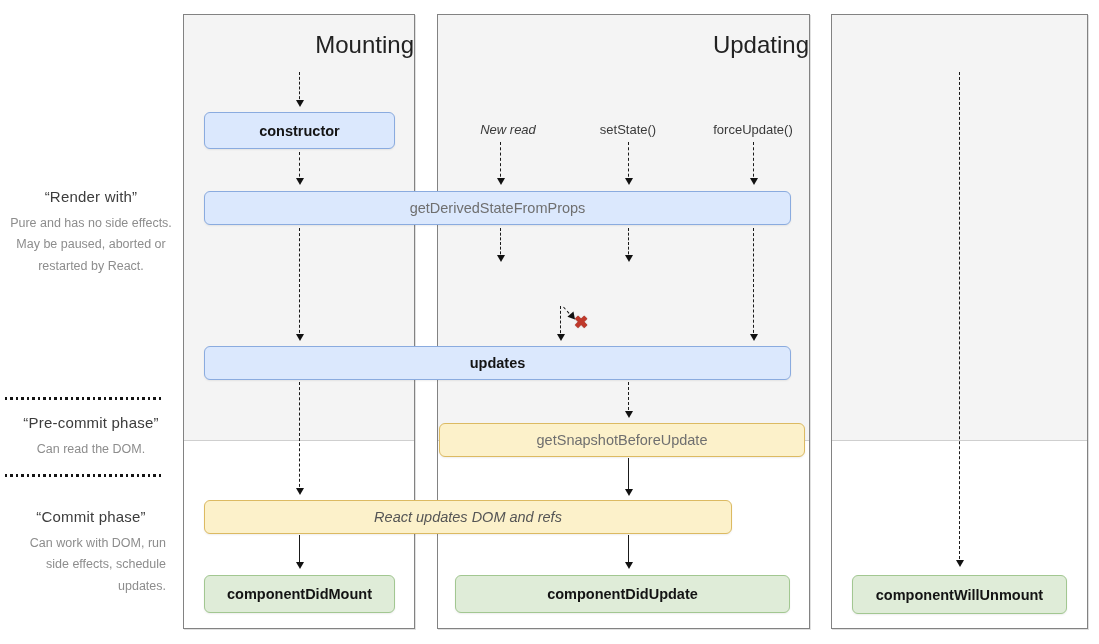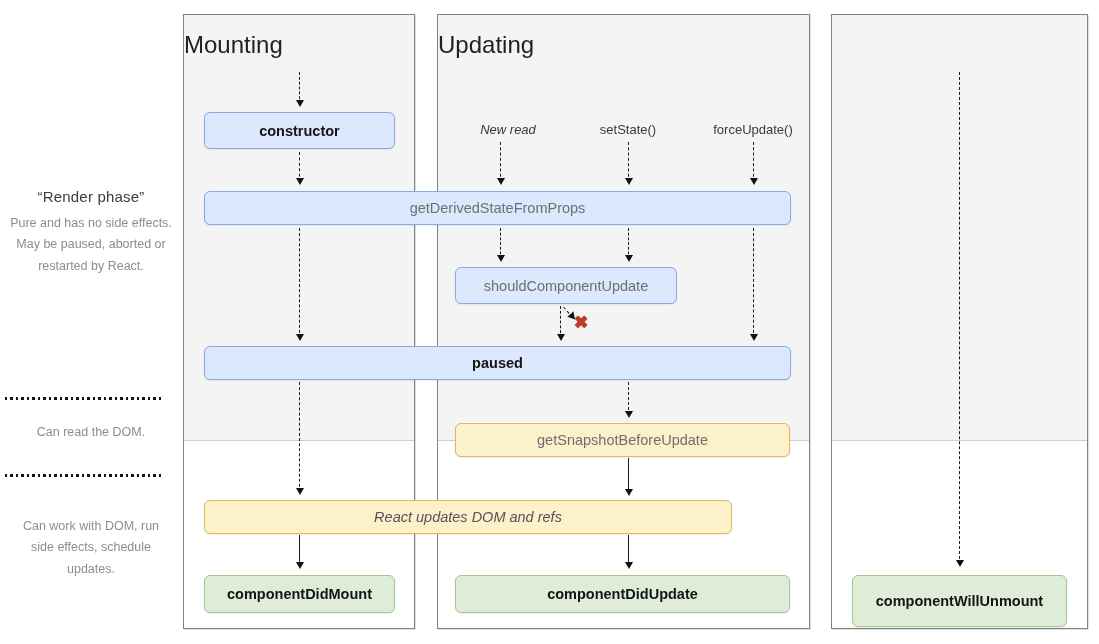--- a/index.html
+++ b/index.html
@@ -2,31 +2,31 @@
 <html style="--blue-fill: #dbe8fd; --blue-border: #8aabdf; --yellow-fill: #fcf1ca; --yellow-border: #dcba62; --green-fill: #dfecd8; --green-border: #a2c791; --cancel-red: #c0392b; --shade-bg: #f4f4f4; --column-border: #828282;"><head>
 <meta charset="utf-8">
 <style>
   html,body{margin:0;padding:0;background:#fff;font-family:"Liberation Sans",sans-serif;}
   .canvas{position:relative;width:1099px;height:644px;background:#fff;overflow:hidden;}
 
   
   .phase{position:absolute;left:5px;width:172px;text-align:center;}
   .phase-title{font-size:15px;color:#3c3c3c;letter-spacing:.2px;}
   .phase-desc{margin-top:8px;font-size:12.5px;line-height:1.7;color:#8d8d8d;}
-  .phase-desc.narrow{max-width:150px;margin-left:auto;margin-right:auto;}
+  .phase-desc.narrow{max-width:150px;margin-left:auto;margin-right:auto;text-align:right;}
   .dotted{position:absolute;left:5px;width:158px;height:3px;
     background-image:repeating-linear-gradient(90deg,#141414 0 2.5px,transparent 2.5px 5.5px);}
 
   
   .column{position:absolute;top:14px;height:615px;background:#fff;
     border:1px solid var(--column-border,#828282);box-sizing:border-box;
     box-shadow:1px 1px 0 rgba(0,0,0,.12);}
   .column .shade{position:absolute;top:0;left:0;right:0;height:425px;
     background:var(--shade-bg,#f4f4f4);border-bottom:1px solid #cfcfcf;}
-  .col-title{position:absolute;top:16px;left:0;right:0;text-align:left;
+  .col-title{position:absolute;top:16px;left:0;right:0;text-align:right;
     font-size:24px;color:#222;}
 
   
   .box{position:absolute;box-sizing:border-box;border-radius:6px;border:1px solid;
     display:flex;align-items:center;justify-content:center;font-size:14.5px;
     box-shadow:0 1px 2px rgba(0,0,0,.07);}
   .blue{background:var(--blue-fill,#dbe8fd);border-color:var(--blue-border,#8aabdf);}
   .yellow{background:var(--yellow-fill,#fcf1ca);border-color:var(--yellow-border,#dcba62);}
   .green{background:var(--green-fill,#dfecd8);border-color:var(--green-border,#a2c791);}
   .bold-label{font-weight:bold;color:#141414;}
@@ -48,29 +48,31 @@
     border:4px solid transparent;border-top:7px solid #111;}
   .cancel{position:absolute;font-size:17px;font-weight:bold;
     color:var(--cancel-red,#c0392b);text-shadow:0 0 1px #7b241c;}
 </style>
 </head>
 <body>
 
 <div class="canvas">
 
   <div class="phase" style="top:188px">
-    <div class="phase-title">“Render phase”</div>
+    <div class="phase-title">“Render with”</div>
     <div class="phase-desc">Pure and has no side effects. May be paused, aborted or restarted by React.</div>
   </div>
   <div class="dotted" style="top:397px"></div>
   <div class="phase" style="top:414px">
+    <div class="phase-title">“Pre-commit phase”</div>
     <div class="phase-desc">Can read the DOM.</div>
   </div>
   <div class="dotted" style="top:474px"></div>
   <div class="phase" style="top:508px">
+    <div class="phase-title">“Commit phase”</div>
     <div class="phase-desc narrow">Can work with DOM, run side effects, schedule updates.</div>
   </div>
 
   <div class="column" style="left:183px;width:232px">
     <div class="shade"></div>
     <div class="col-title">Mounting</div>
   </div>
   <div class="column" style="left:437px;width:373px">
     <div class="shade"></div>
     <div class="col-title">Updating</div>
@@ -97,21 +99,20 @@
   <span class="cancel" style="left:574px;top:312px">✖</span>
   <div class="varrow" style="left:299px;top:382px;height:110px"></div>
   <div class="varrow" style="left:628px;top:382px;height:33px"></div>
   <div class="varrow solid" style="left:628px;top:458px;height:35px"></div>
   <div class="varrow solid" style="left:299px;top:535px;height:31px"></div>
   <div class="varrow solid" style="left:628px;top:535px;height:31px"></div>
   <div class="varrow" style="left:959px;top:72px;height:492px"></div>
 
   <div class="box blue soft-label" style="left:204px;top:191px;width:587px;height:34px">getDerivedStateFromProps</div>
   <div class="box blue bold-label" style="left:204px;top:112px;width:191px;height:37px">constructor</div>
-  <div class="box blue soft-label" style="left:455px;top:267px;width:222px;height:37px">shouldComponentUpdate</div>
-  <div class="box blue bold-label" style="left:204px;top:346px;width:587px;height:34px">paused</div>
-  <div class="box yellow soft-label" style="left:455px;top:423px;width:335px;height:34px">getSnapshotBeforeUpdate</div>
+  <div class="box blue bold-label" style="left:204px;top:346px;width:587px;height:34px">updates</div>
+  <div class="box yellow soft-label" style="left:439px;top:423px;width:366px;height:34px">getSnapshotBeforeUpdate</div>
   <div class="box yellow italic-label" style="left:204px;top:500px;width:528px;height:34px">React updates DOM and refs</div>
   <div class="box green bold-label" style="left:204px;top:575px;width:191px;height:38px">componentDidMount</div>
   <div class="box green bold-label" style="left:455px;top:575px;width:335px;height:38px">componentDidUpdate</div>
-  <div class="box green bold-label" style="left:852px;top:575px;width:215px;height:52px">componentWillUnmount</div>
+  <div class="box green bold-label" style="left:852px;top:575px;width:215px;height:39px">componentWillUnmount</div>
 
 </div>
 
 </body></html>

